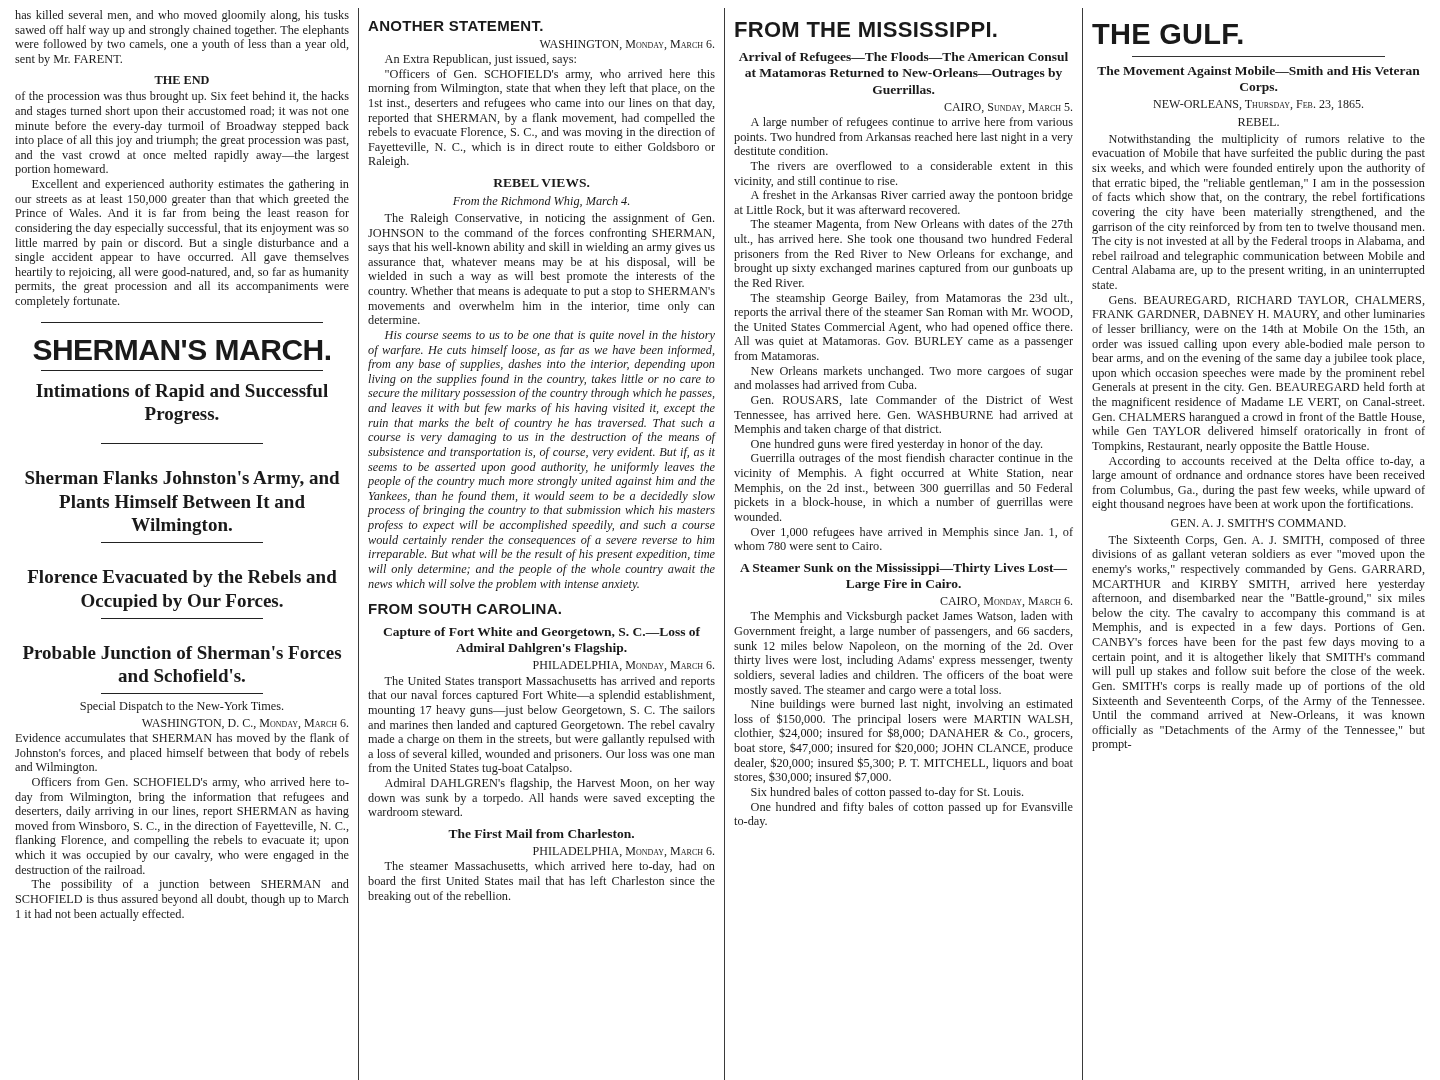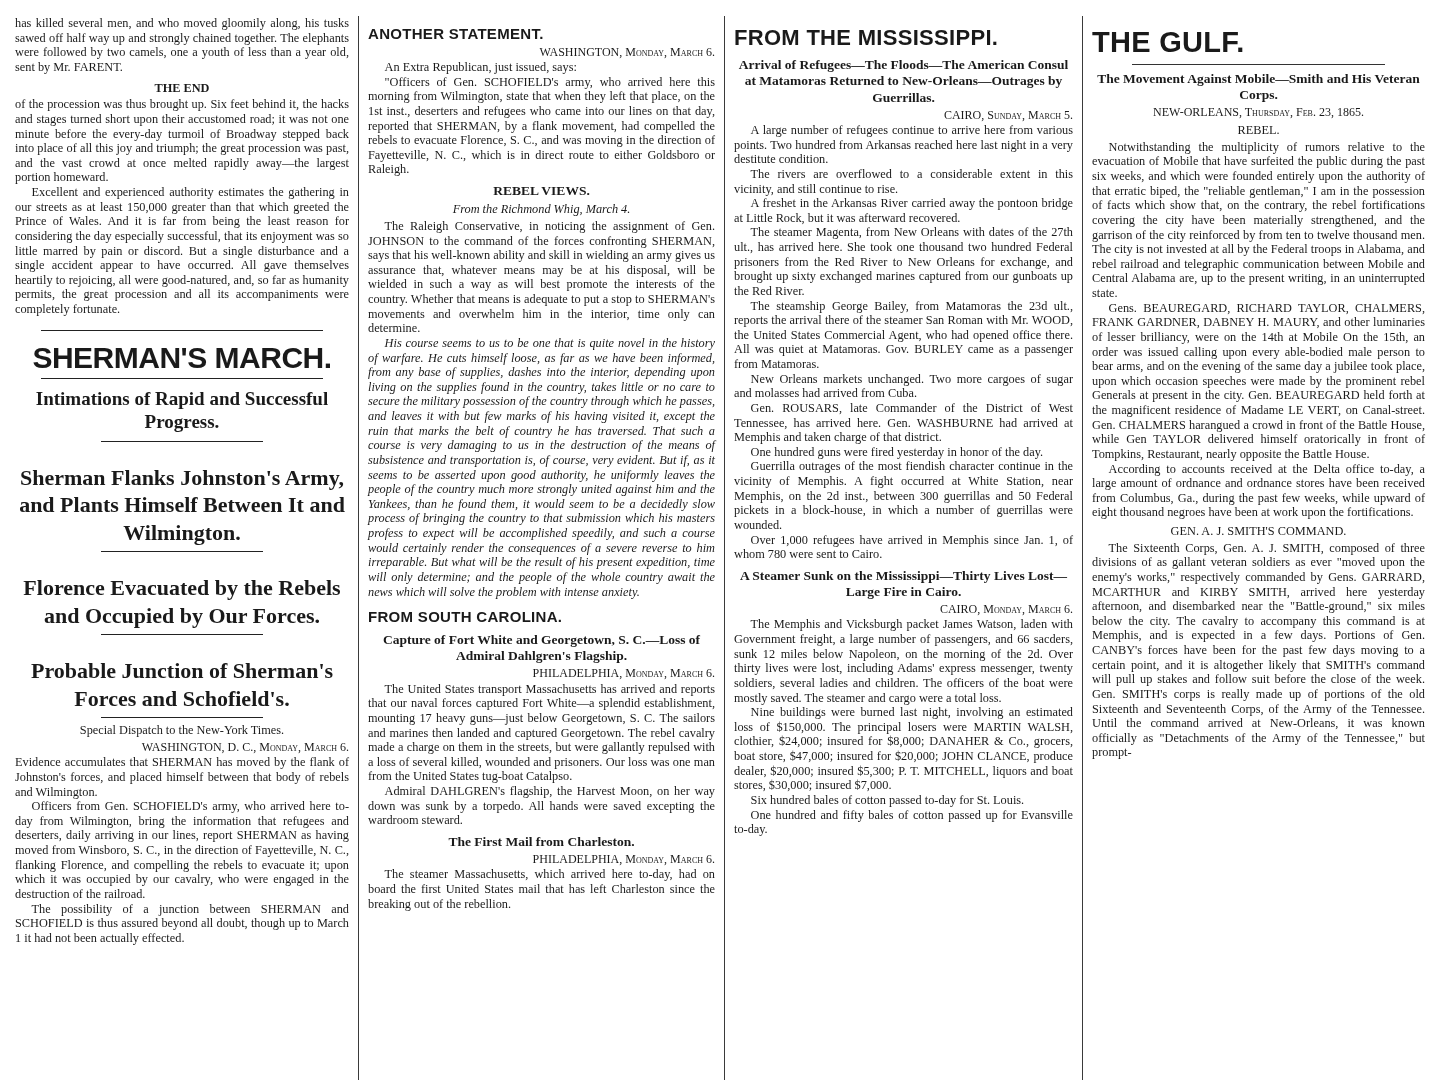--- a/index.html
+++ b/index.html
@@ -13,21 +13,21 @@
     font-family: "Liberation Serif", serif;
     color: #1a1a1a;
     overflow: hidden;
   }
   .page {
     position: relative;
     width: 1440px;
     height: 1080px;
     display: flex;
     box-sizing: border-box;
-    padding: 16px 6px 0 6px;
+    padding: 8px 6px 0 6px;
   }
   .col {
     position: relative;
     box-sizing: border-box;
     padding: 0 9px;
     font-size: 12.3px;
     line-height: 1.19;
     text-align: justify;
     overflow: hidden;
   }
@@ -65,27 +65,27 @@
     letter-spacing: -0.5px;
     margin: 12px 0 2px 0;
     line-height: 1;
   }
   .hl-2 {
     text-align: center;
     font-family: "Liberation Serif", serif;
     font-weight: bold;
     font-size: 19px;
     line-height: 1.22;
-    margin: 8px 2px 8px 2px;
+    margin: 8px 2px 18px 2px;
   }
   .hl-3 {
     text-align: center;
     font-family: "Liberation Serif", serif;
     font-weight: bold;
-    font-size: 22px;
+    font-size: 19px;
     line-height: 1.25;
     margin: 22px 2px 2px 2px;
   }
   .subhead {
     text-align: center;
     font-weight: bold;
     font-size: 13.5px;
     margin: 6px 0 2px 0;
     line-height: 1.2;
   }

